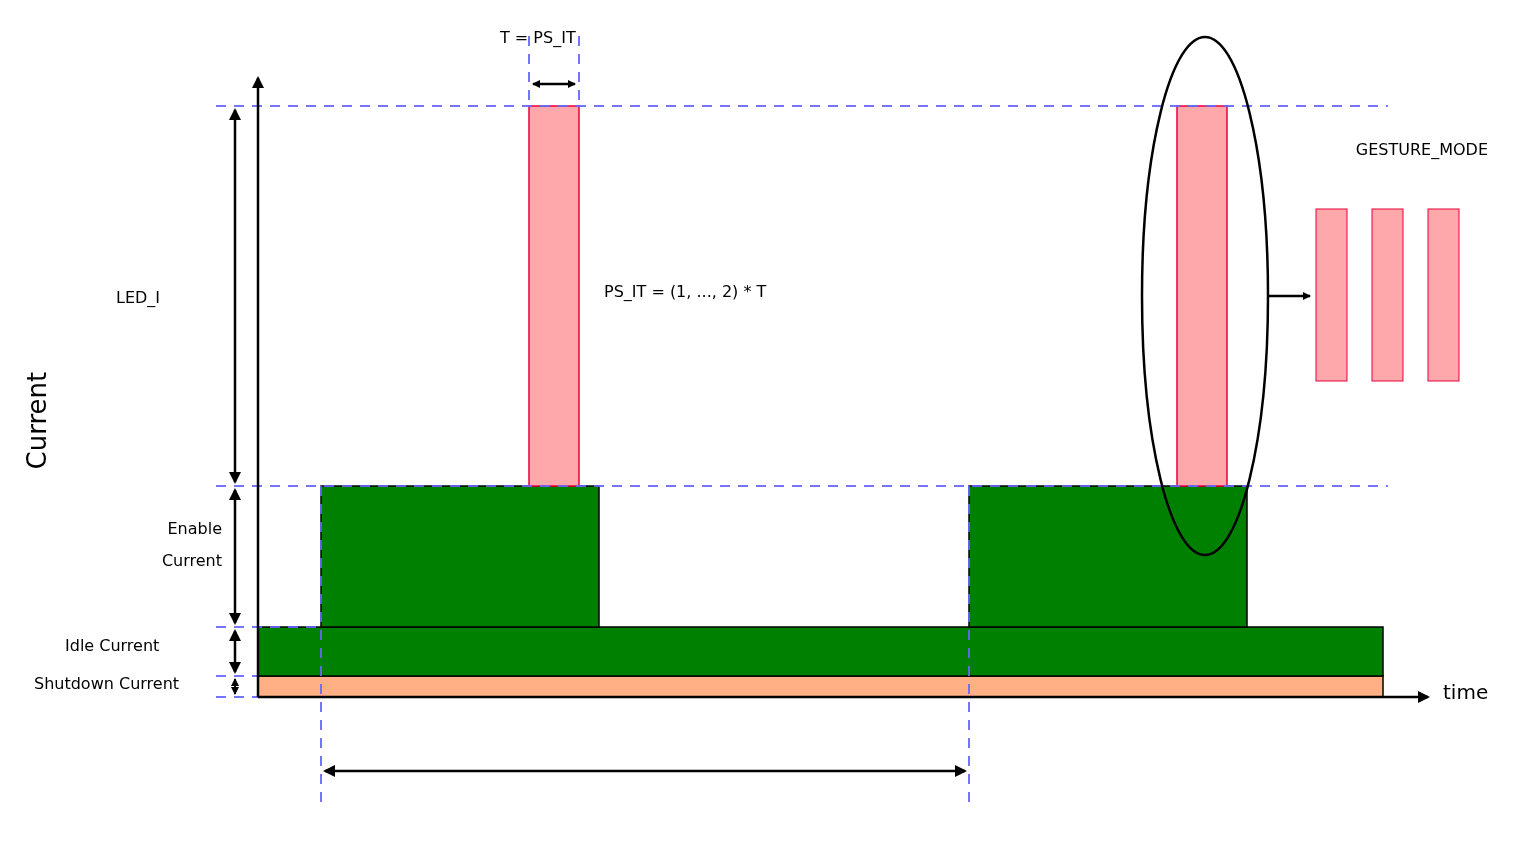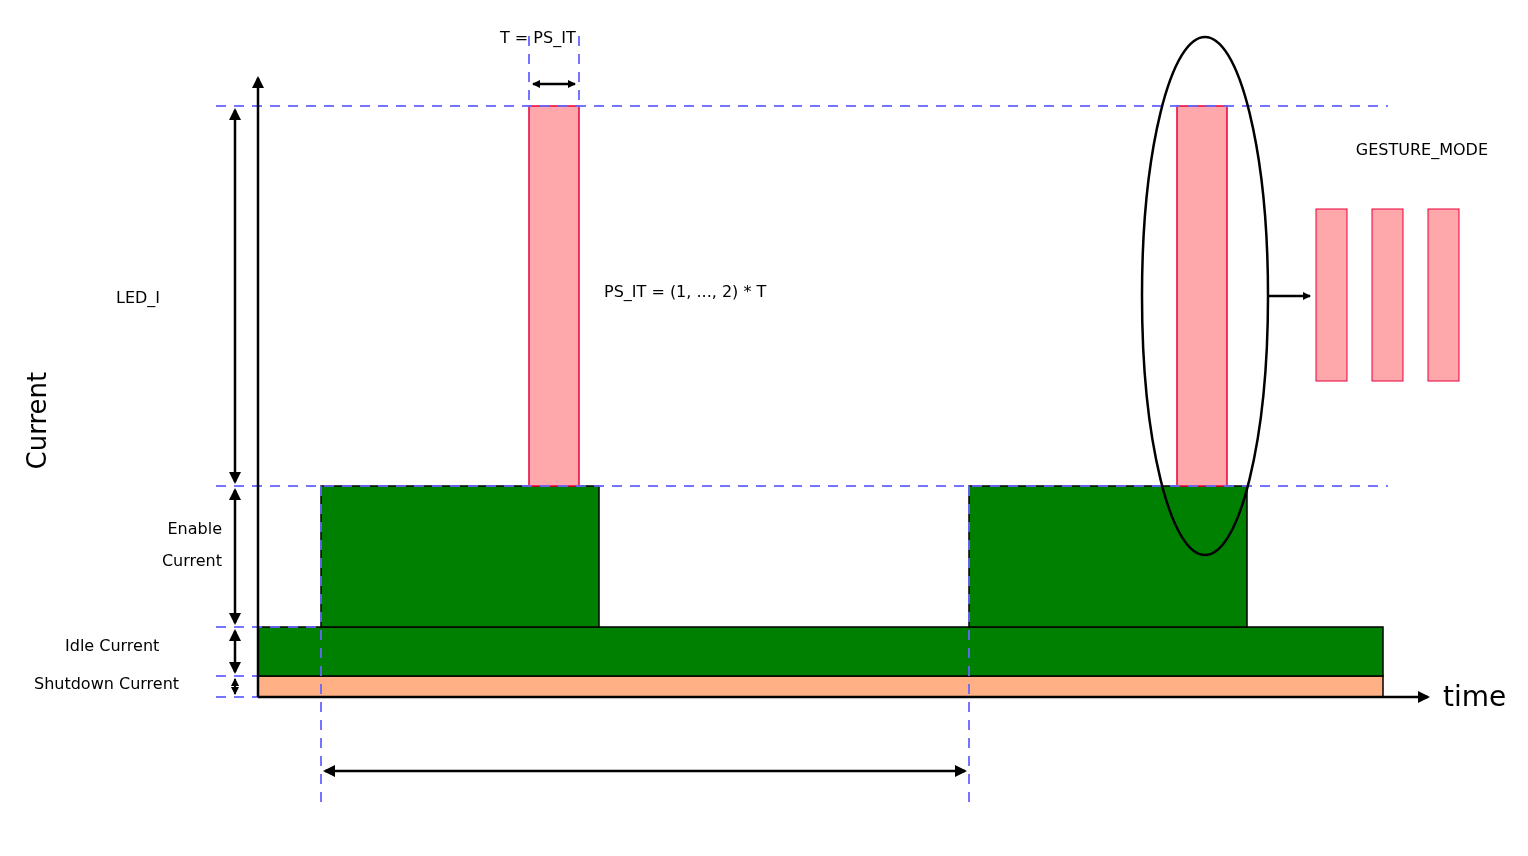--- a/index.html
+++ b/index.html
@@ -78,21 +78,21 @@
     <line x1="533" y1="84" x2="575" y2="84" stroke="#000" stroke-width="2.5" marker-start="url(#ahSmall)" marker-end="url(#ahSmall)"></line>
 
     <line x1="325" y1="771" x2="965" y2="771" stroke="#000" stroke-width="2.5" marker-start="url(#ahs)" marker-end="url(#ahs)"></line>
 
     <ellipse cx="1205" cy="296" rx="63" ry="259" fill="none" stroke="#000" stroke-width="2.5"></ellipse>
 
     <line x1="1268" y1="296" x2="1310" y2="296" stroke="#000" stroke-width="2.5" marker-end="url(#ahSmall)"></line>
   </svg>
 
   <div class="lbl vert" style="left:-12px; top:405px; width:100px; text-align:center;">Current</div>
-  <div class="lbl" style="left:1443px; top:680px; font-size:28px;">time</div>
+  <div class="lbl" style="left:1443px; top:680px; font-size:20px;">time</div>
 
   <div class="lbl" style="left:116px; top:288px;">LED_I</div>
   <div class="lbl center" style="left:100px; top:519px; width:122px;">Enable</div>
   <div class="lbl center" style="left:100px; top:551px; width:122px;">Current</div>
   <div class="lbl" style="left:65px; top:636px;text-align:right;">Idle Current</div>
   <div class="lbl" style="left:10px; top:674px;margin-left:24px;">Shutdown Current</div>
 
   <div class="lbl" style="left:500px; top:28px;">T = PS_IT</div>
   <div class="lbl" style="left:604px; top:282px;">PS_IT = (1, ..., 2) * T</div>
   <div class="lbl center" style="left:1288px; top:140px; width:200px;">GESTURE_MODE</div>

